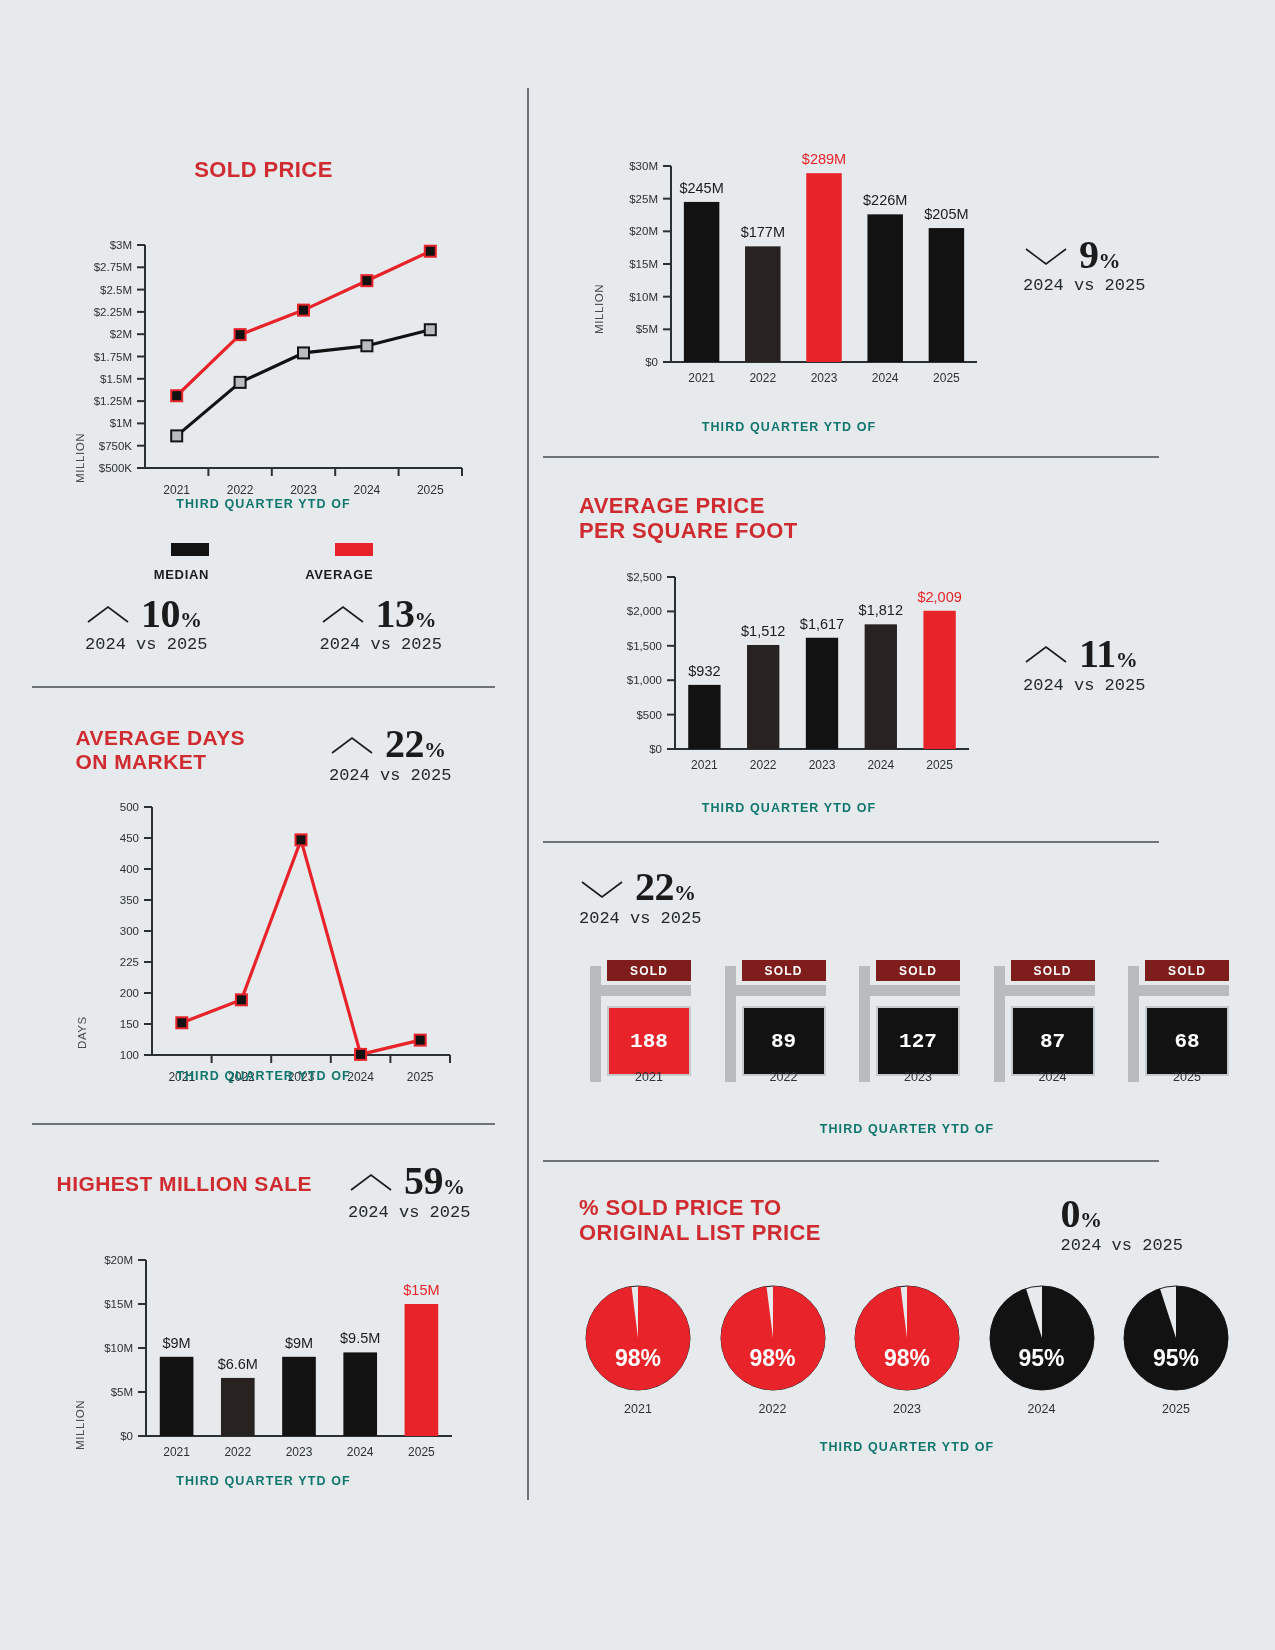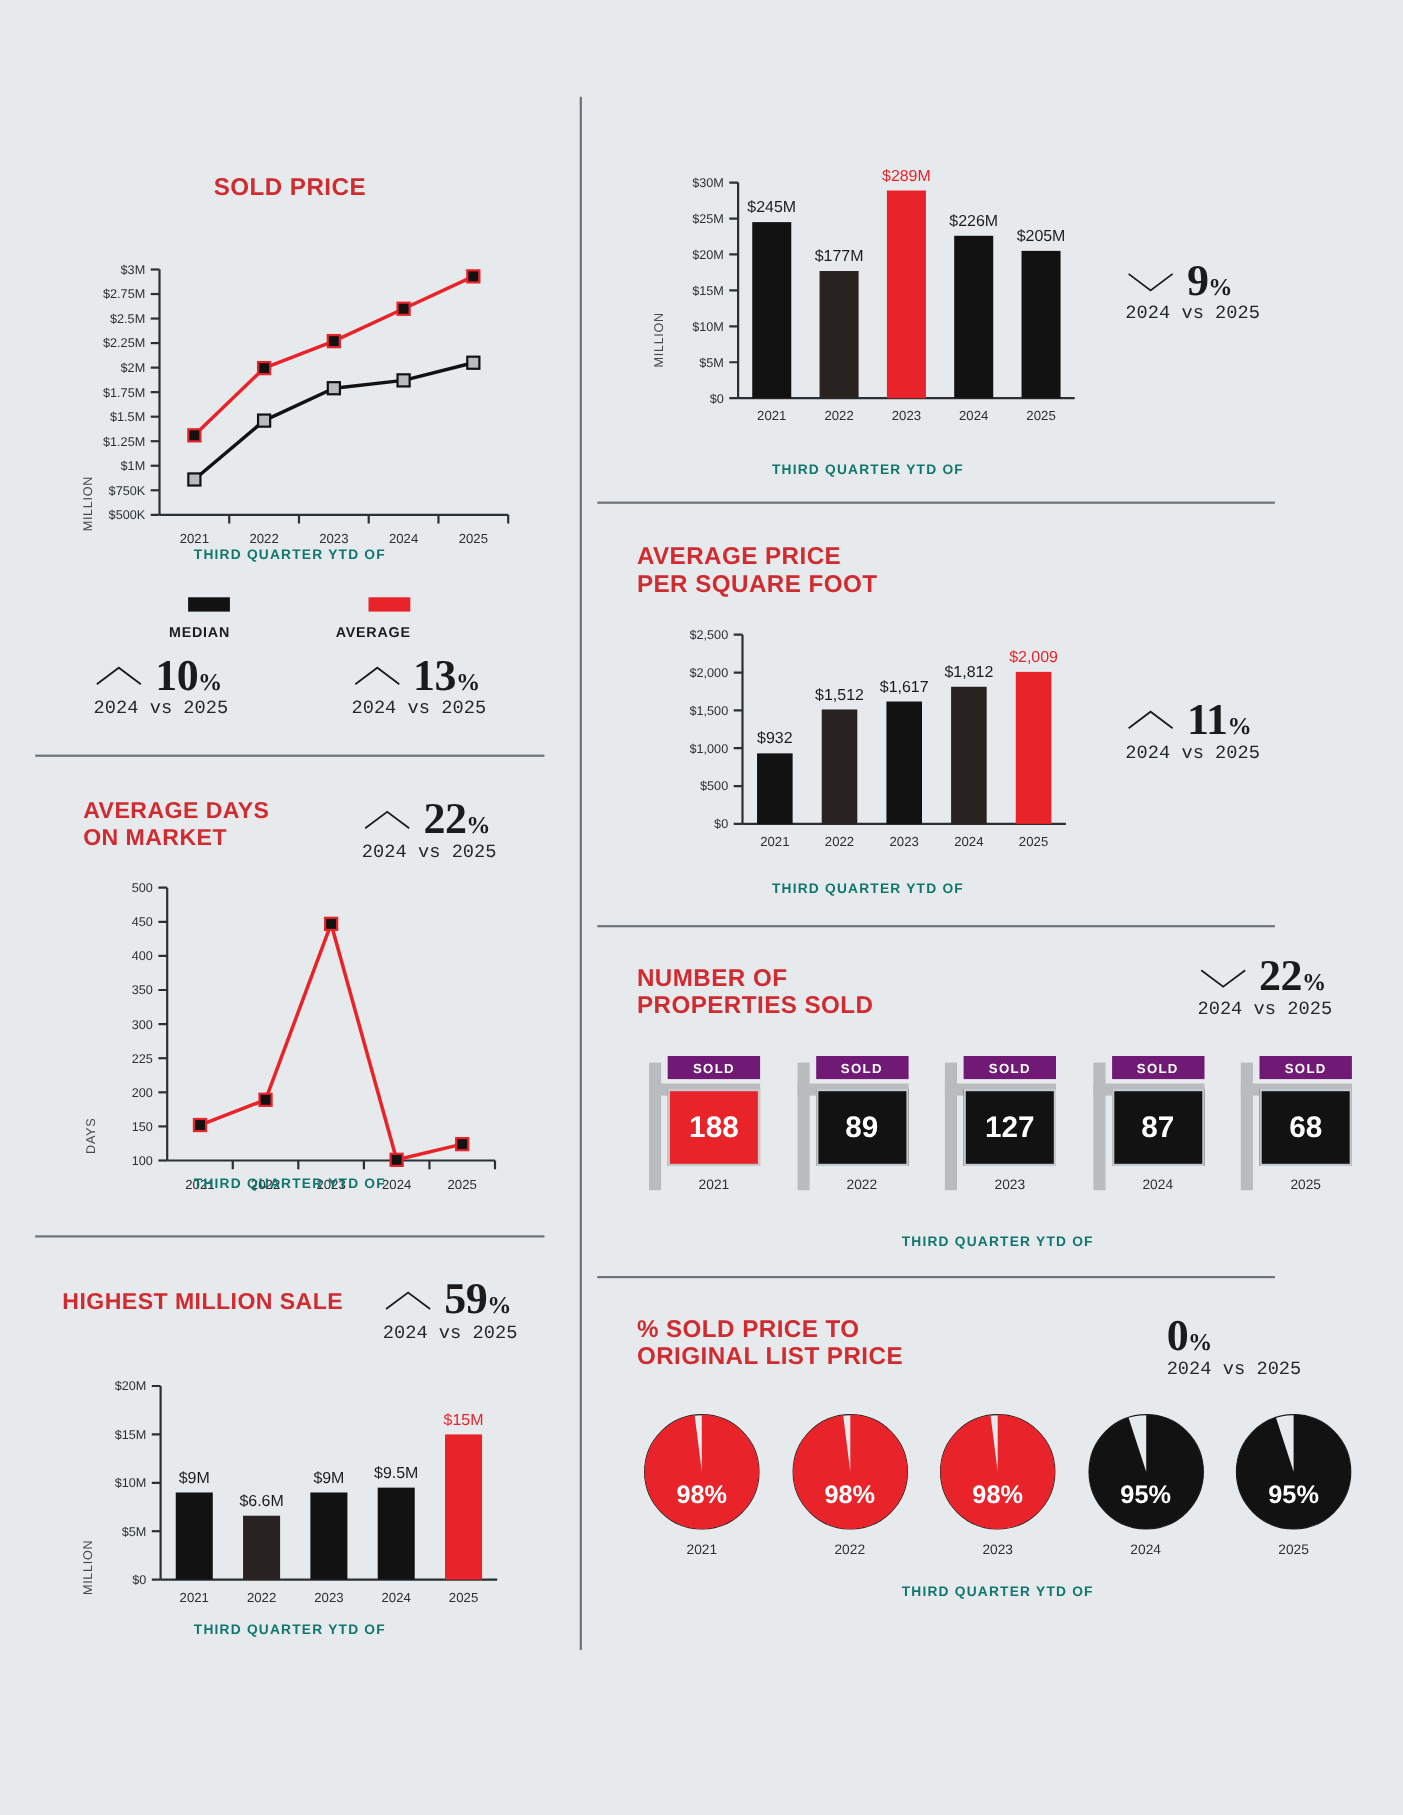--- a/index.html
+++ b/index.html
@@ -64,28 +64,29 @@
   .lg-sw { width: 38px; height: 13px; }
   .lg-tx { font-size: 13px; font-weight: bold; letter-spacing: .7px; }
 
   
   .signs { display: flex; justify-content: space-between; }
   .sign { position: relative; width: 118px; }
   .post { position: absolute; left: 11px; top: 12px; width: 11px; height: 116px; background: #b9bcbe; }
   .arm  { position: absolute; left: 11px; top: 31px; width: 101px; height: 11px; background: #b9bcbe; }
   .sold-tag {
     position: absolute; left: 28px; top: 6px; width: 84px; height: 21px;
-    background: #701a75; color: #fff; font-size: 12px; font-weight: bold;
+    background: #7f1d1d; color: #fff; font-size: 12px; font-weight: bold;
     letter-spacing: 1.2px; display: flex; align-items: center; justify-content: center;
   }
   .sign-box {
-    position: absolute; left: 28px; top: 36px; width: 84px; height: 70px;
+    position: absolute; left: 28px; top: 52px; width: 84px; height: 70px;
     display: flex; align-items: center; justify-content: center;
-    color: #fff; font-size: 27px; font-weight: bold;
+    color: #fff; font-size: 21px; font-weight: bold;
     border: 2px solid #c7cacc;
+    font-family: Liberation Mono, monospace;
   }
   .sign-year {
     position: absolute; left: 28px; top: 116px; width: 84px;
     text-align: center; font-size: 12.5px; color: #2b3034;
   }
 
   
   .pies { display: flex; justify-content: space-between; }
   .pie-wrap { width: 118px; text-align: center; }
   .pie-lbl {
@@ -444,24 +445,20 @@
         </div>
       </div>
 
       <div class="foot" style="width:420px; margin-top:-2px;">THIRD QUARTER YTD OF</div>
     </div>
 
     <div class="hdiv" style="width:616px; margin:26px 0 0 16px;"></div>
 
     <div class="panel" style="padding:34px 40px 0 52px;">
       <div style="display:flex; align-items:flex-start; justify-content:space-between;">
-        <div class="ttl ttl-22">
-          <div>NUMBER OF</div>
-          <div>PROPERTIES SOLD</div>
-        </div>
         <div class="delta" style="margin-right:24px; margin-top:-8px;">
           <div class="delta-row">
             <svg width="46" height="24" class="chev">
                 <path d="M3 6 L23 21 L43 6" fill="none" stroke="#1b1b1b" stroke-width="1.6"></path>
               </svg>
             <span class="delta-num"><span>22</span><span class="pct">%</span></span>
           </div>
           <div class="delta-sub">2024 vs 2025</div>
         </div>
       </div>

